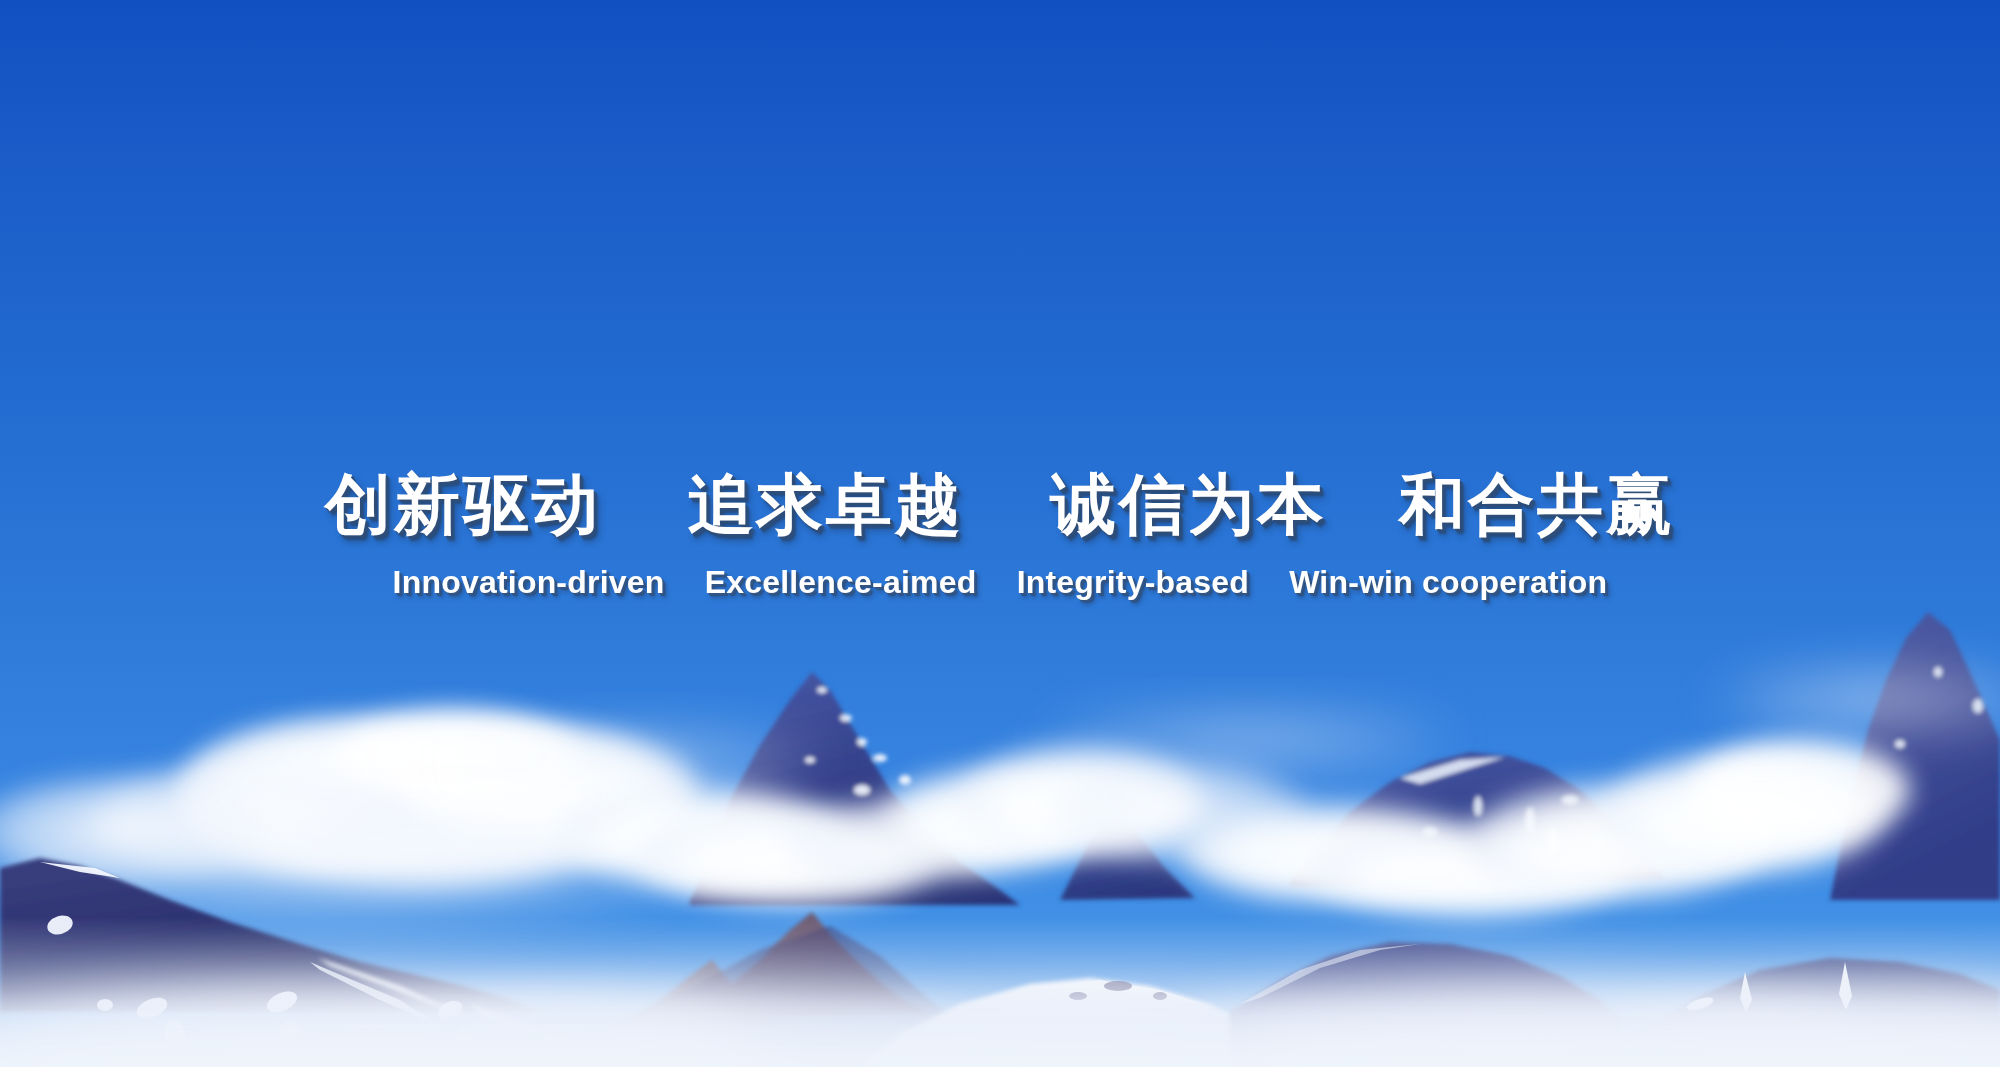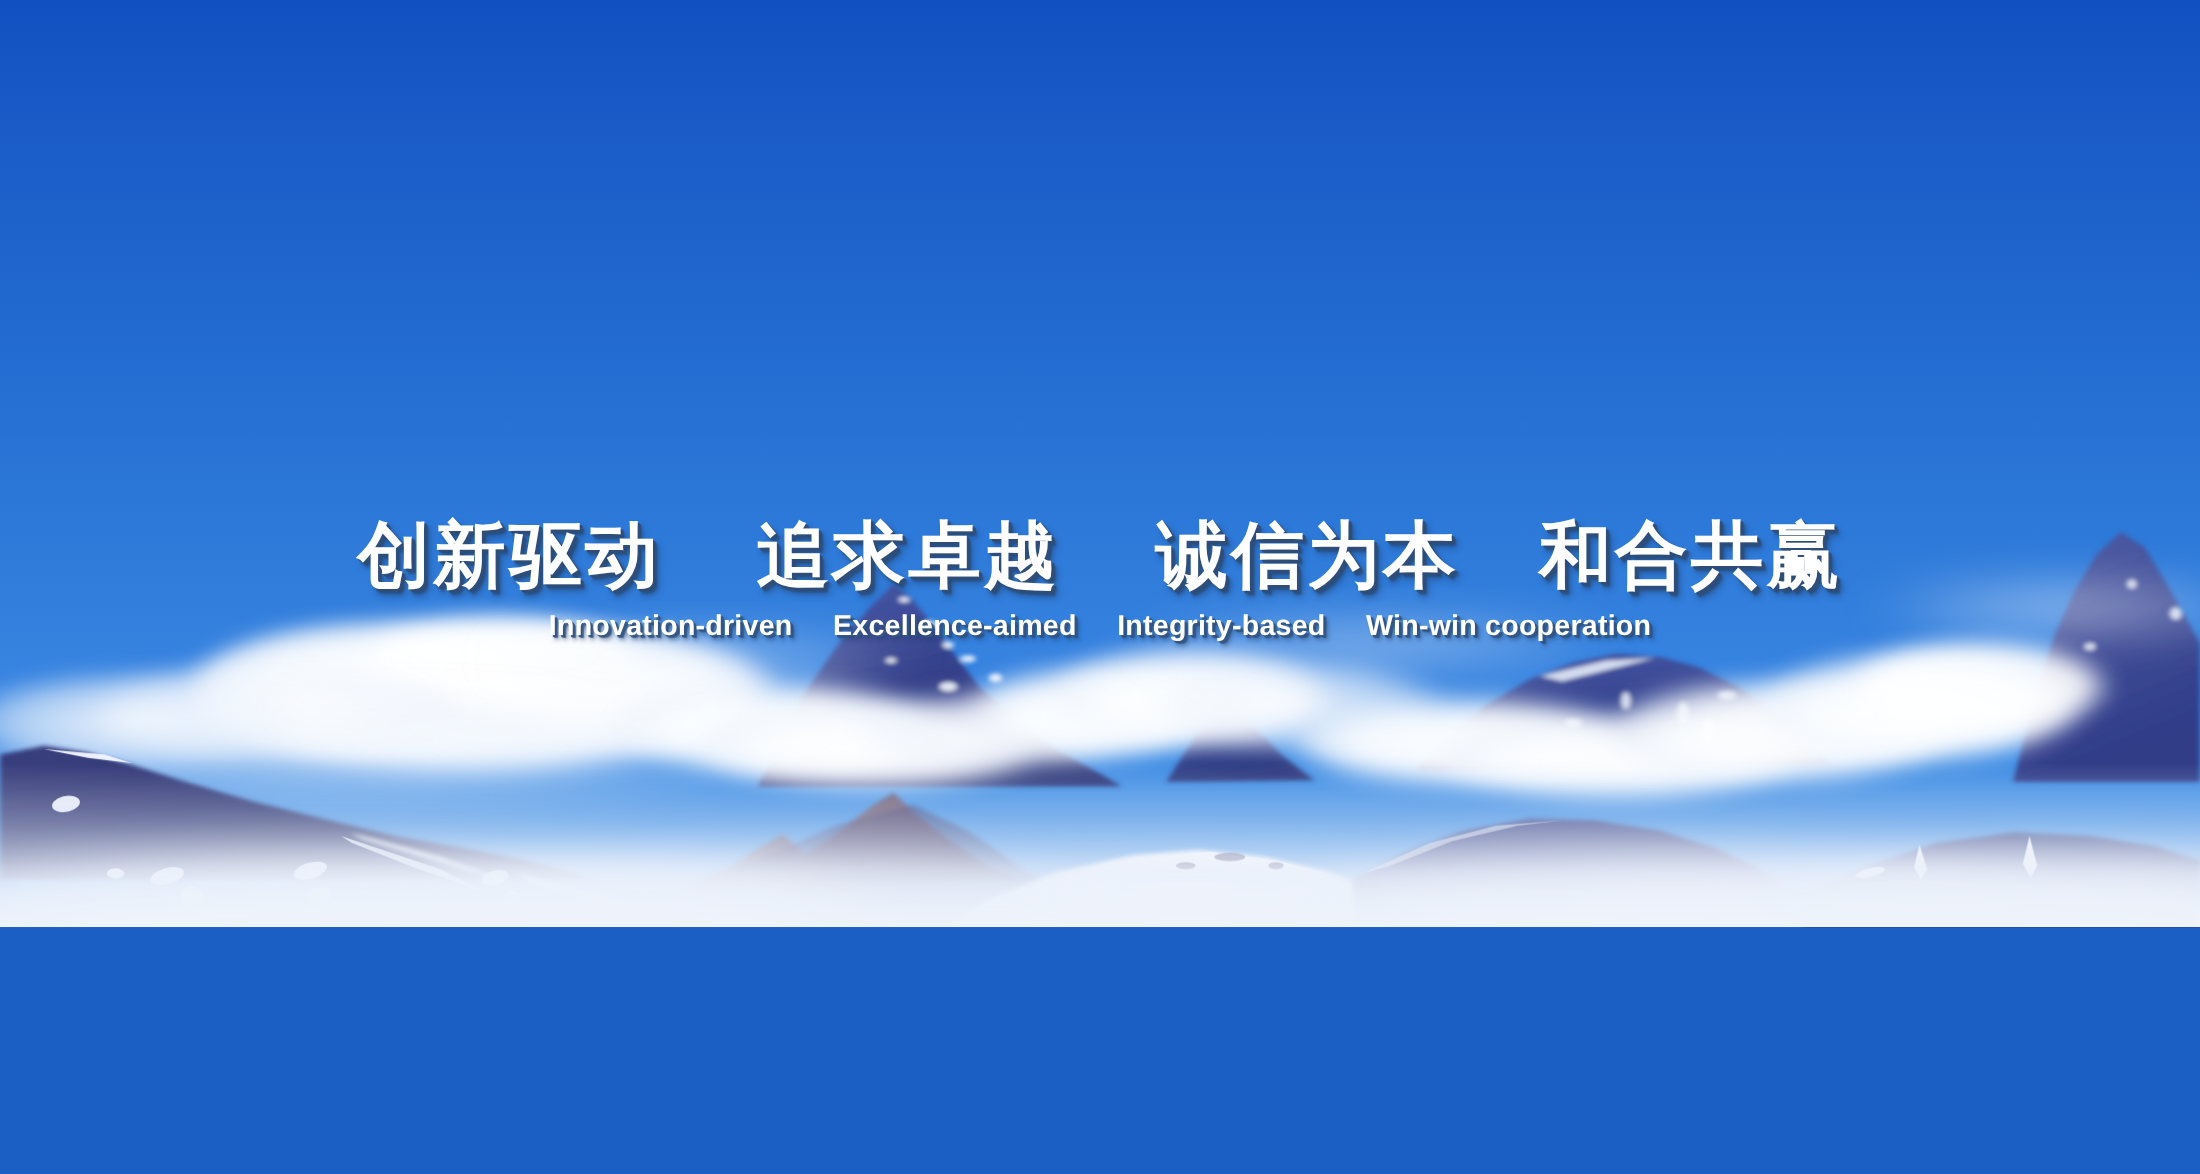--- a/index.html
+++ b/index.html
@@ -7,21 +7,21 @@
   html, body {
     width:2000px; height:1067px;
     overflow:hidden;
     background:#1b5fc4;
     font-family:"Liberation Sans", "DejaVu Sans", sans-serif;
   }
 
   .banner {
     position:relative;
     width:2000px;
-    height:843px;
+    height:1067px;
     overflow:hidden;
   }
 
   
   .sky {
     position:absolute;
     inset:0;
     background:linear-gradient(to bottom,
       #1050c0 0%,
       #1a5bc8 14%,
@@ -63,22 +63,22 @@
        2px 2px 0   rgba(46,78,120,.95),
        3px 3px 0   rgba(46,78,120,.80),
        4px 5px 2px rgba(38,66,104,.62),
        5px 7px 7px rgba(30,55,92,.45);
   }
   .slogan-cn .grp { display:inline-block; }
   .slogan-cn .gap-sm { display:inline-block; width:30px; }
   .slogan-cn .gap-lg { display:inline-block; width:44px; }
 
   .slogan-en {
-    margin-top:12px;
-    font-size:26px;
+    margin-top:23px;
+    font-size:32px;
     line-height:1.1;
     font-weight:700;
     color:#ffffff;
     letter-spacing:.2px;
     white-space:nowrap;
     text-shadow:
        2px 2px 0   rgba(52,86,130,.92),
        3px 3px 1px rgba(44,74,116,.72),
        4px 5px 4px rgba(34,60,100,.50);
   }

